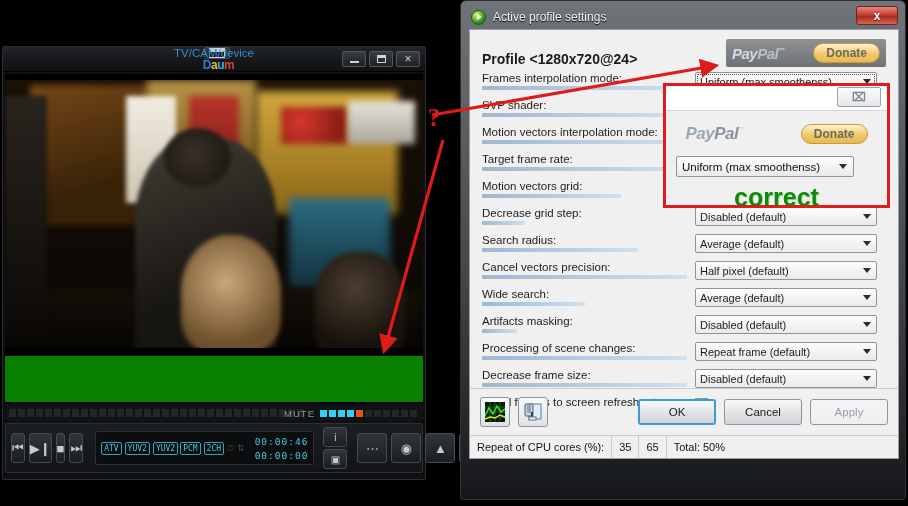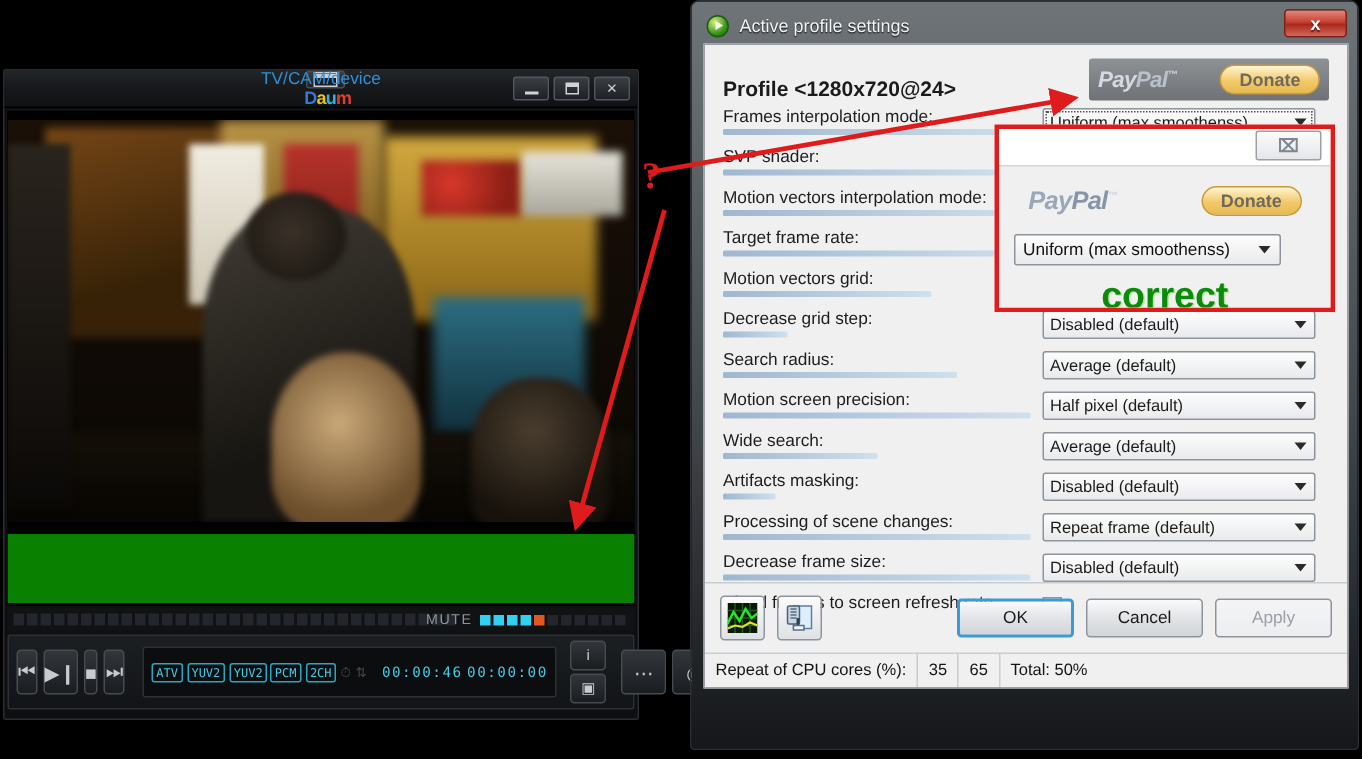--- a/index.html
+++ b/index.html
@@ -140,21 +140,21 @@
     display: flex; align-items: center; gap: 6px;
   }
   #badges { display: flex; flex-direction: row; gap: 2px; }
   .badge-row { display: flex; gap: 3px; align-items: center; }
   .badge {
     border: 1px solid #2aa7c4; color: #49c8e4; font-size: 8px;
     padding: 0 2px; border-radius: 2px; line-height: 11px;
     font-family: "DejaVu Sans Mono", monospace;
   }
   .mini-ic { color: #3b4b52; font-size: 9px; }
-  #times { display: flex; flex-direction: row; gap: 3px; margin-left: 4px; }
+  #times { display: flex; flex-direction: column; gap: 3px; margin-left: 4px; }
   .time {
     color: #49c8e4; font-size: 9.5px; letter-spacing: 1px;
     font-family: "DejaVu Sans Mono", monospace;
   }
   #stack-btns { display: flex; flex-direction: column; gap: 2px; margin-left: 5px; }
   #right-btns { display: flex; gap: 4px; margin-left: 6px; }
 
   
   #dialog {
     position: absolute; left: 460px; top: 0px; width: 446px; height: 500px;
@@ -547,21 +547,21 @@
             </div>
             <div class="sctl">
               <div class="dd">
                 <span>Average (default)</span>
                 <span class="arrow"></span>
               </div>
             </div>
           </div>
           <div class="srow">
             <div class="slabel-wrap">
-              <span class="slabel">Motion screen precision:</span>
+              <span class="slabel">Cancel vectors precision:</span>
               <div class="sunder" style="width: 100%;"></div>
             </div>
             <div class="sctl">
               <div class="dd">
                 <span>Half pixel (default)</span>
                 <span class="arrow"></span>
               </div>
             </div>
           </div>
           <div class="srow">

